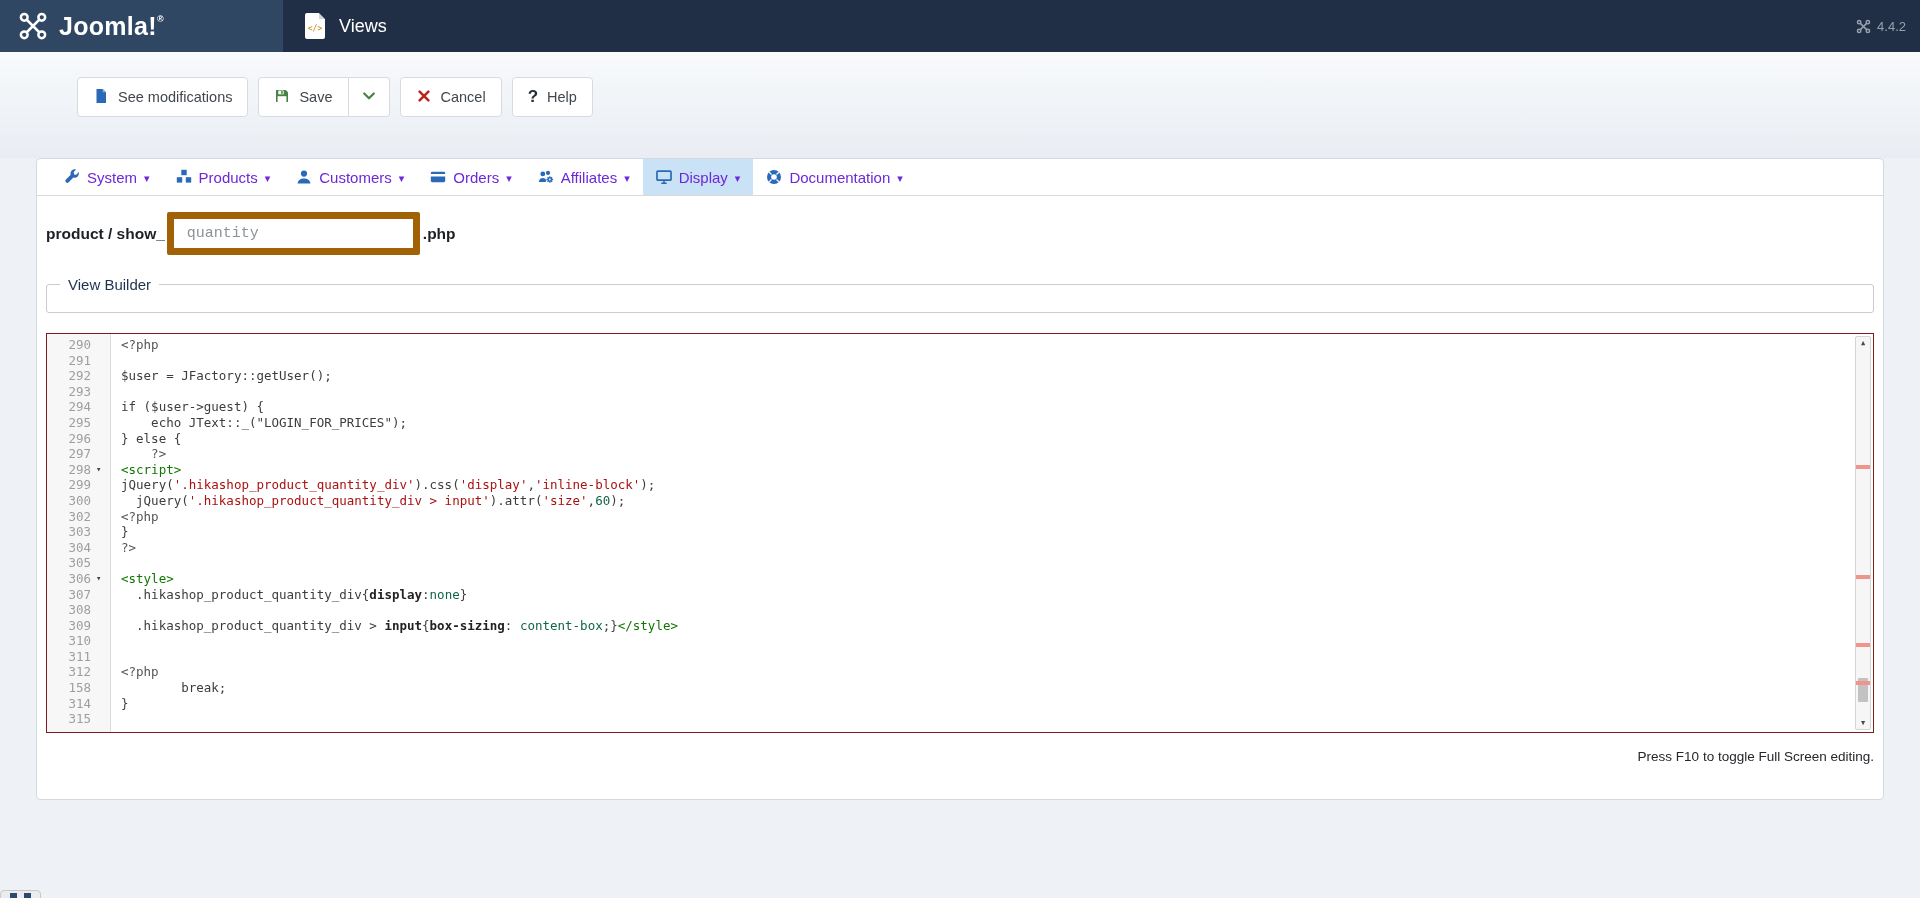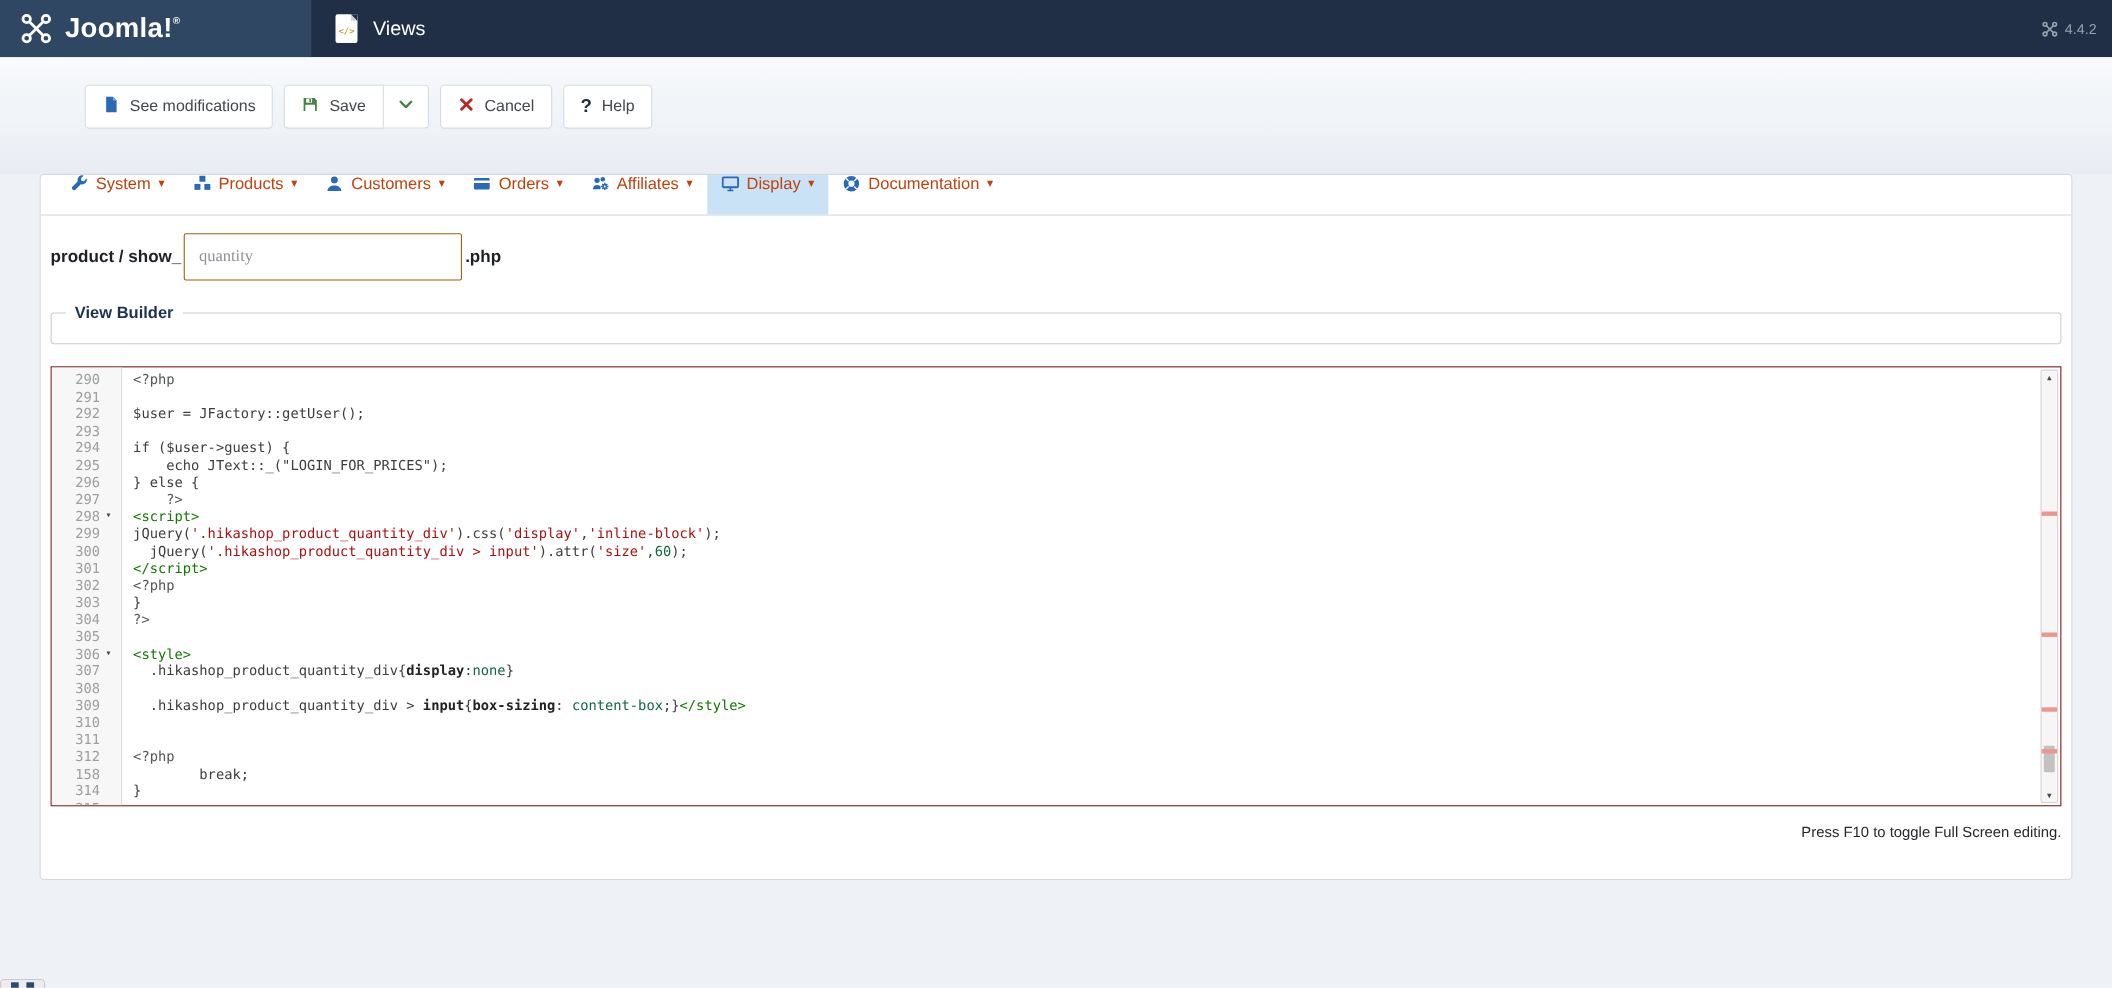--- a/index.html
+++ b/index.html
@@ -32,33 +32,33 @@
   .tb-btn svg { width:16px; height:16px; }
   .split { display:flex; }
   .split .tb-btn.main { border-radius:4px 0 0 4px; }
   .split .tb-btn.caret { border-radius:0 4px 4px 0; border-left:none; padding:0 12px; }
   .q-glyph { font-size:17px; font-weight:700; color:#222c38; }
 
   
   .card { position:absolute; top:158px; left:36px; right:36px; height:642px; background:#fff; border:1px solid #d5d8dc; border-radius:4px; }
 
   .menubar { display:flex; height:37px; border-bottom:1px solid #d9d9d9; padding-left:14px; align-items:stretch; }
-  .menu-item { display:flex; align-items:flex-start; gap:7px; padding:0 13px; color:#c2410c; font-size:15px; cursor:pointer; }
+  .menu-item { display:flex; align-items:center; gap:7px; padding:0 13px; color:#6d28d9; font-size:15px; cursor:pointer; }
   .menu-item.active { background:#c9e2f6; }
   .mi-icon { display:flex; }
   .mi-icon svg { width:16px; height:16px; color:#2a69b8; }
   .mi-caret { font-size:11px; position:relative; top:1px; }
 
   .file-row { display:flex; align-items:center; margin:16px 0 0 9px; height:43px; }
   .file-prefix, .file-suffix { font-weight:bold; font-size:15.5px; color:#1d2125; }
-  .file-input { width:253px; height:43px; border:1px solid #a16207; border-radius:2px; padding:0 13px; font-size:15px; color:#8d9297; font-family:Liberation Serif, serif; margin-left:2px; }
+  .file-input { width:253px; height:43px; border:7px solid #a16207; border-radius:2px; padding:0 13px; font-size:15px; color:#8d9297; font-family:Liberation Mono, monospace; margin-left:2px; }
   .file-suffix { margin-left:3px; }
 
   fieldset.view-builder { margin:21px 9px 0 9px; height:37px; border:1px solid #c9ccd0; border-radius:3px; }
-  fieldset.view-builder legend { margin-left:13px; padding:0 8px; font-weight:bold; font-size:15px; color:#1e3150; }
+  fieldset.view-builder legend { margin-left:13px; padding:0 8px; font-weight:normal; font-size:15px; color:#1e3150; }
 
   
   .editor { position:relative; margin:20px 9px 0 9px; height:400px; border:1px solid #7f1d1d; background:#fff; overflow:hidden; font-family:"DejaVu Sans Mono", monospace; font-size:12.5px; line-height:15.6px; }
   .gutter-bg { position:absolute; left:0; top:0; bottom:0; width:64px; background:#f7f7f7; border-right:1px solid #dcdcdc; }
   .code-lines { position:absolute; inset:0; padding-top:3px; }
   .cl { display:flex; height:15.6px; white-space:pre; }
   .ln { flex:0 0 64px; position:relative; }
   .ln .n { display:block; width:44px; text-align:right; color:#9e9e9e; }
   .ln .fold { position:absolute; left:49px; top:0; font-size:9px; color:#444; }
   .code { padding-left:10px; color:#3d3d3d; }
@@ -258,21 +258,20 @@
           <div class="cl"><span class="ln"><span class="n">291</span></span><span class="code"></span></div>
           <div class="cl"><span class="ln"><span class="n">292</span></span><span class="code"><span class="tk-p">$user = JFactory::getUser();</span></span></div>
           <div class="cl"><span class="ln"><span class="n">293</span></span><span class="code"></span></div>
           <div class="cl"><span class="ln"><span class="n">294</span></span><span class="code"><span class="tk-p">if ($user-&gt;guest) {</span></span></div>
           <div class="cl"><span class="ln"><span class="n">295</span></span><span class="code"><span class="tk-p">    echo JText::_("LOGIN_FOR_PRICES");</span></span></div>
           <div class="cl"><span class="ln"><span class="n">296</span></span><span class="code"><span class="tk-p">} else {</span></span></div>
           <div class="cl"><span class="ln"><span class="n">297</span></span><span class="code"><span class="tk-meta">    ?&gt;</span></span></div>
           <div class="cl"><span class="ln"><span class="n">298</span><span class="fold">▾</span></span><span class="code"><span class="tk-tag">&lt;script&gt;</span></span></div>
           <div class="cl"><span class="ln"><span class="n">299</span></span><span class="code"><span class="tk-p">jQuery(</span><span class="tk-str">'.hikashop_product_quantity_div'</span><span class="tk-p">).css(</span><span class="tk-str">'display'</span><span class="tk-p">,</span><span class="tk-str">'inline-block'</span><span class="tk-p">);</span></span></div>
           <div class="cl"><span class="ln"><span class="n">300</span></span><span class="code"><span class="tk-p">  jQuery(</span><span class="tk-str">'.hikashop_product_quantity_div &gt; input'</span><span class="tk-p">).attr(</span><span class="tk-str">'size'</span><span class="tk-p">,</span><span class="tk-num">60</span><span class="tk-p">);</span></span></div>
-          <div class="cl"><span class="ln"><span class="n">301</span></span><span class="code"><span class="tk-tag">&lt;/script&gt;</span></span></div>
           <div class="cl"><span class="ln"><span class="n">302</span></span><span class="code"><span class="tk-meta">&lt;?php</span></span></div>
           <div class="cl"><span class="ln"><span class="n">303</span></span><span class="code"><span class="tk-p">}</span></span></div>
           <div class="cl"><span class="ln"><span class="n">304</span></span><span class="code"><span class="tk-meta">?&gt;</span></span></div>
           <div class="cl"><span class="ln"><span class="n">305</span></span><span class="code"></span></div>
           <div class="cl"><span class="ln"><span class="n">306</span><span class="fold">▾</span></span><span class="code"><span class="tk-tag">&lt;style&gt;</span></span></div>
           <div class="cl"><span class="ln"><span class="n">307</span></span><span class="code"><span class="tk-p">  .hikashop_product_quantity_div{</span><span class="tk-prop">display</span><span class="tk-p">:</span><span class="tk-atom">none</span><span class="tk-p">}</span></span></div>
           <div class="cl"><span class="ln"><span class="n">308</span></span><span class="code"></span></div>
           <div class="cl"><span class="ln"><span class="n">309</span></span><span class="code"><span class="tk-p">  .hikashop_product_quantity_div &gt; </span><span class="tk-prop">input</span><span class="tk-p">{</span><span class="tk-prop">box-sizing</span><span class="tk-p">: </span><span class="tk-atom">content-box</span><span class="tk-p">;}</span><span class="tk-tag">&lt;/style&gt;</span></span></div>
           <div class="cl"><span class="ln"><span class="n">310</span></span><span class="code"></span></div>
           <div class="cl"><span class="ln"><span class="n">311</span></span><span class="code"></span></div>

